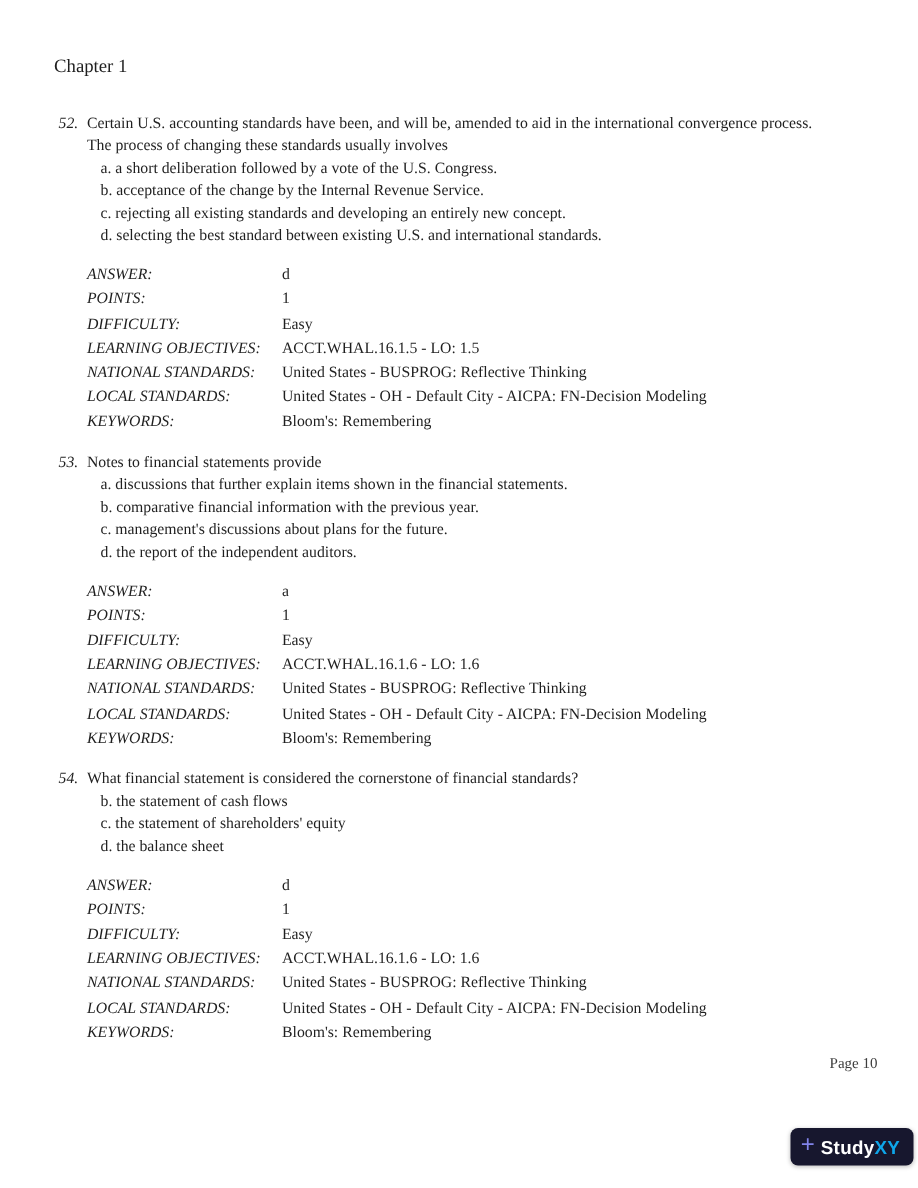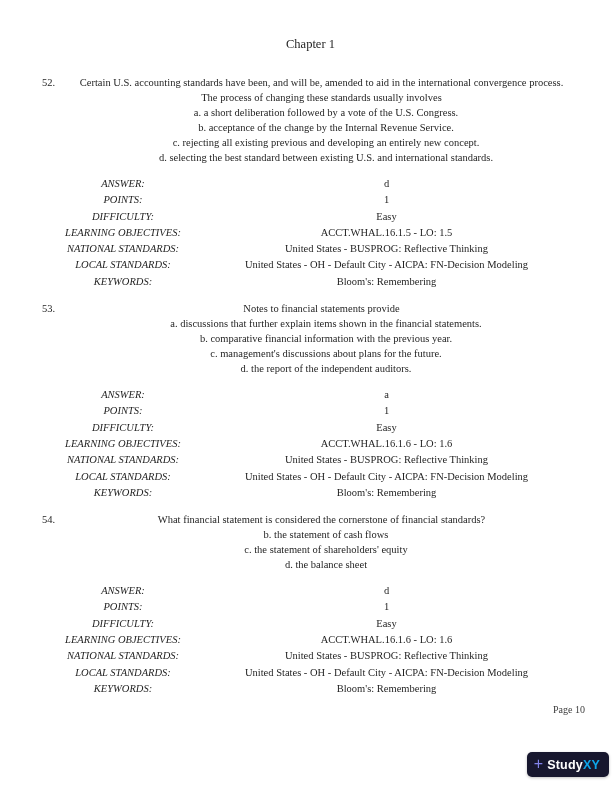--- a/index.html
+++ b/index.html
@@ -9,36 +9,36 @@
     font-family: "Liberation Serif", serif;
     color: #1f1f1f;
     position: relative;
     overflow: hidden;
   }
   .page {
     position: relative;
     width: 612px; height: 708px;
     padding: 37px 27px 0 36px;
     box-sizing: border-box;
-    text-align: center;
   }
   .chapter {
     font-size: 12.5px;
     line-height: 15px;
     margin: 0 0 23px 0;
   }
   .question {
     display: flex;
     padding-left: 3px;
     margin-bottom: 11px;
     font-size: 10.5px;
   }
   .q-num {
     flex: 0 0 19px;
     line-height: 15px;
+    font-style: italic;
   }
   .q-body { flex: 1; min-width: 0; }
   .q-text {
     line-height: 15px;
     white-space: pre-line;
   }
   .q-choice {
     line-height: 15px;
     margin-left: 9px;
   }
@@ -94,21 +94,21 @@
 
   <div class="chapter">Chapter 1</div>
 
   <section class="question">
     <span class="q-num">52.</span>
     <div class="q-body">
       <div class="q-text">Certain U.S. accounting standards have been, and will be, amended to aid in the international convergence process.
 The process of changing these standards usually involves</div>
       <div class="q-choice">a. a short deliberation followed by a vote of the U.S. Congress.</div>
       <div class="q-choice">b. acceptance of the change by the Internal Revenue Service.</div>
-      <div class="q-choice">c. rejecting all existing previous and developing an entirely new concept.</div>
+      <div class="q-choice">c. rejecting all existing standards and developing an entirely new concept.</div>
       <div class="q-choice">d. selecting the best standard between existing U.S. and international standards.</div>
       <div class="meta">
         <div class="meta-row">
           <span class="meta-label">ANSWER:</span>
           <span class="meta-value">d</span>
         </div>
         <div class="meta-row">
           <span class="meta-label">POINTS:</span>
           <span class="meta-value">1</span>
         </div>

